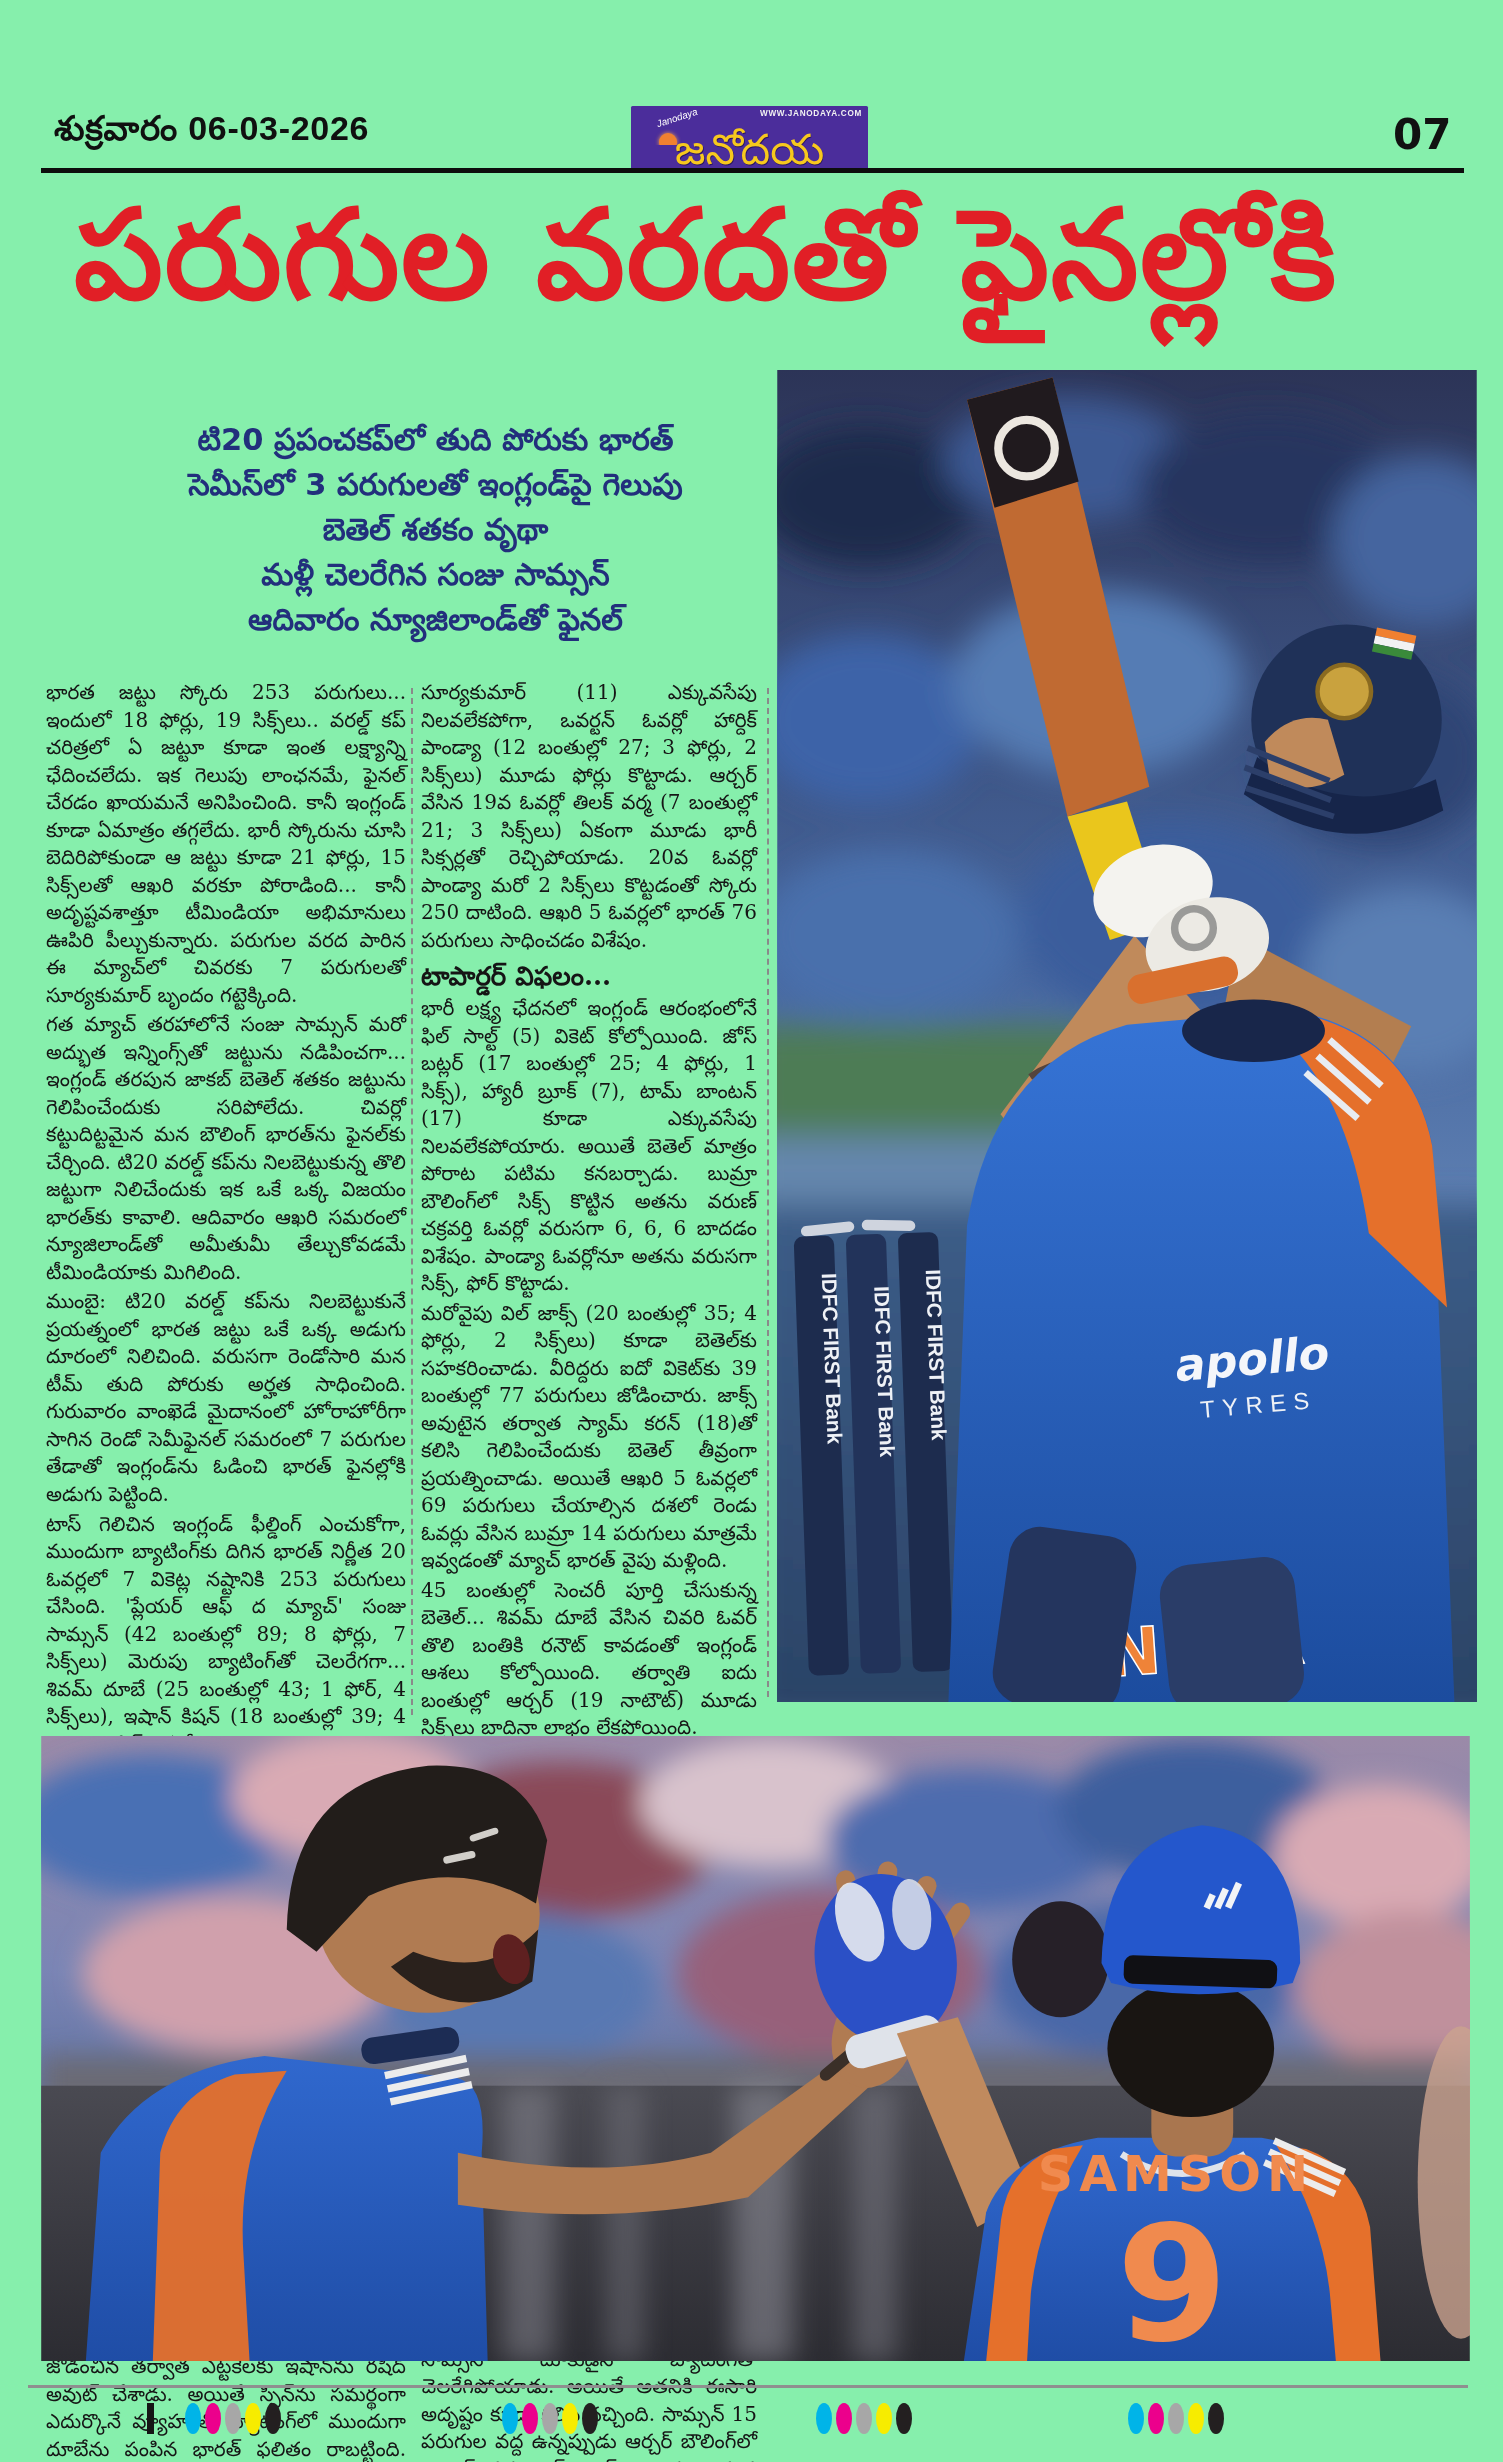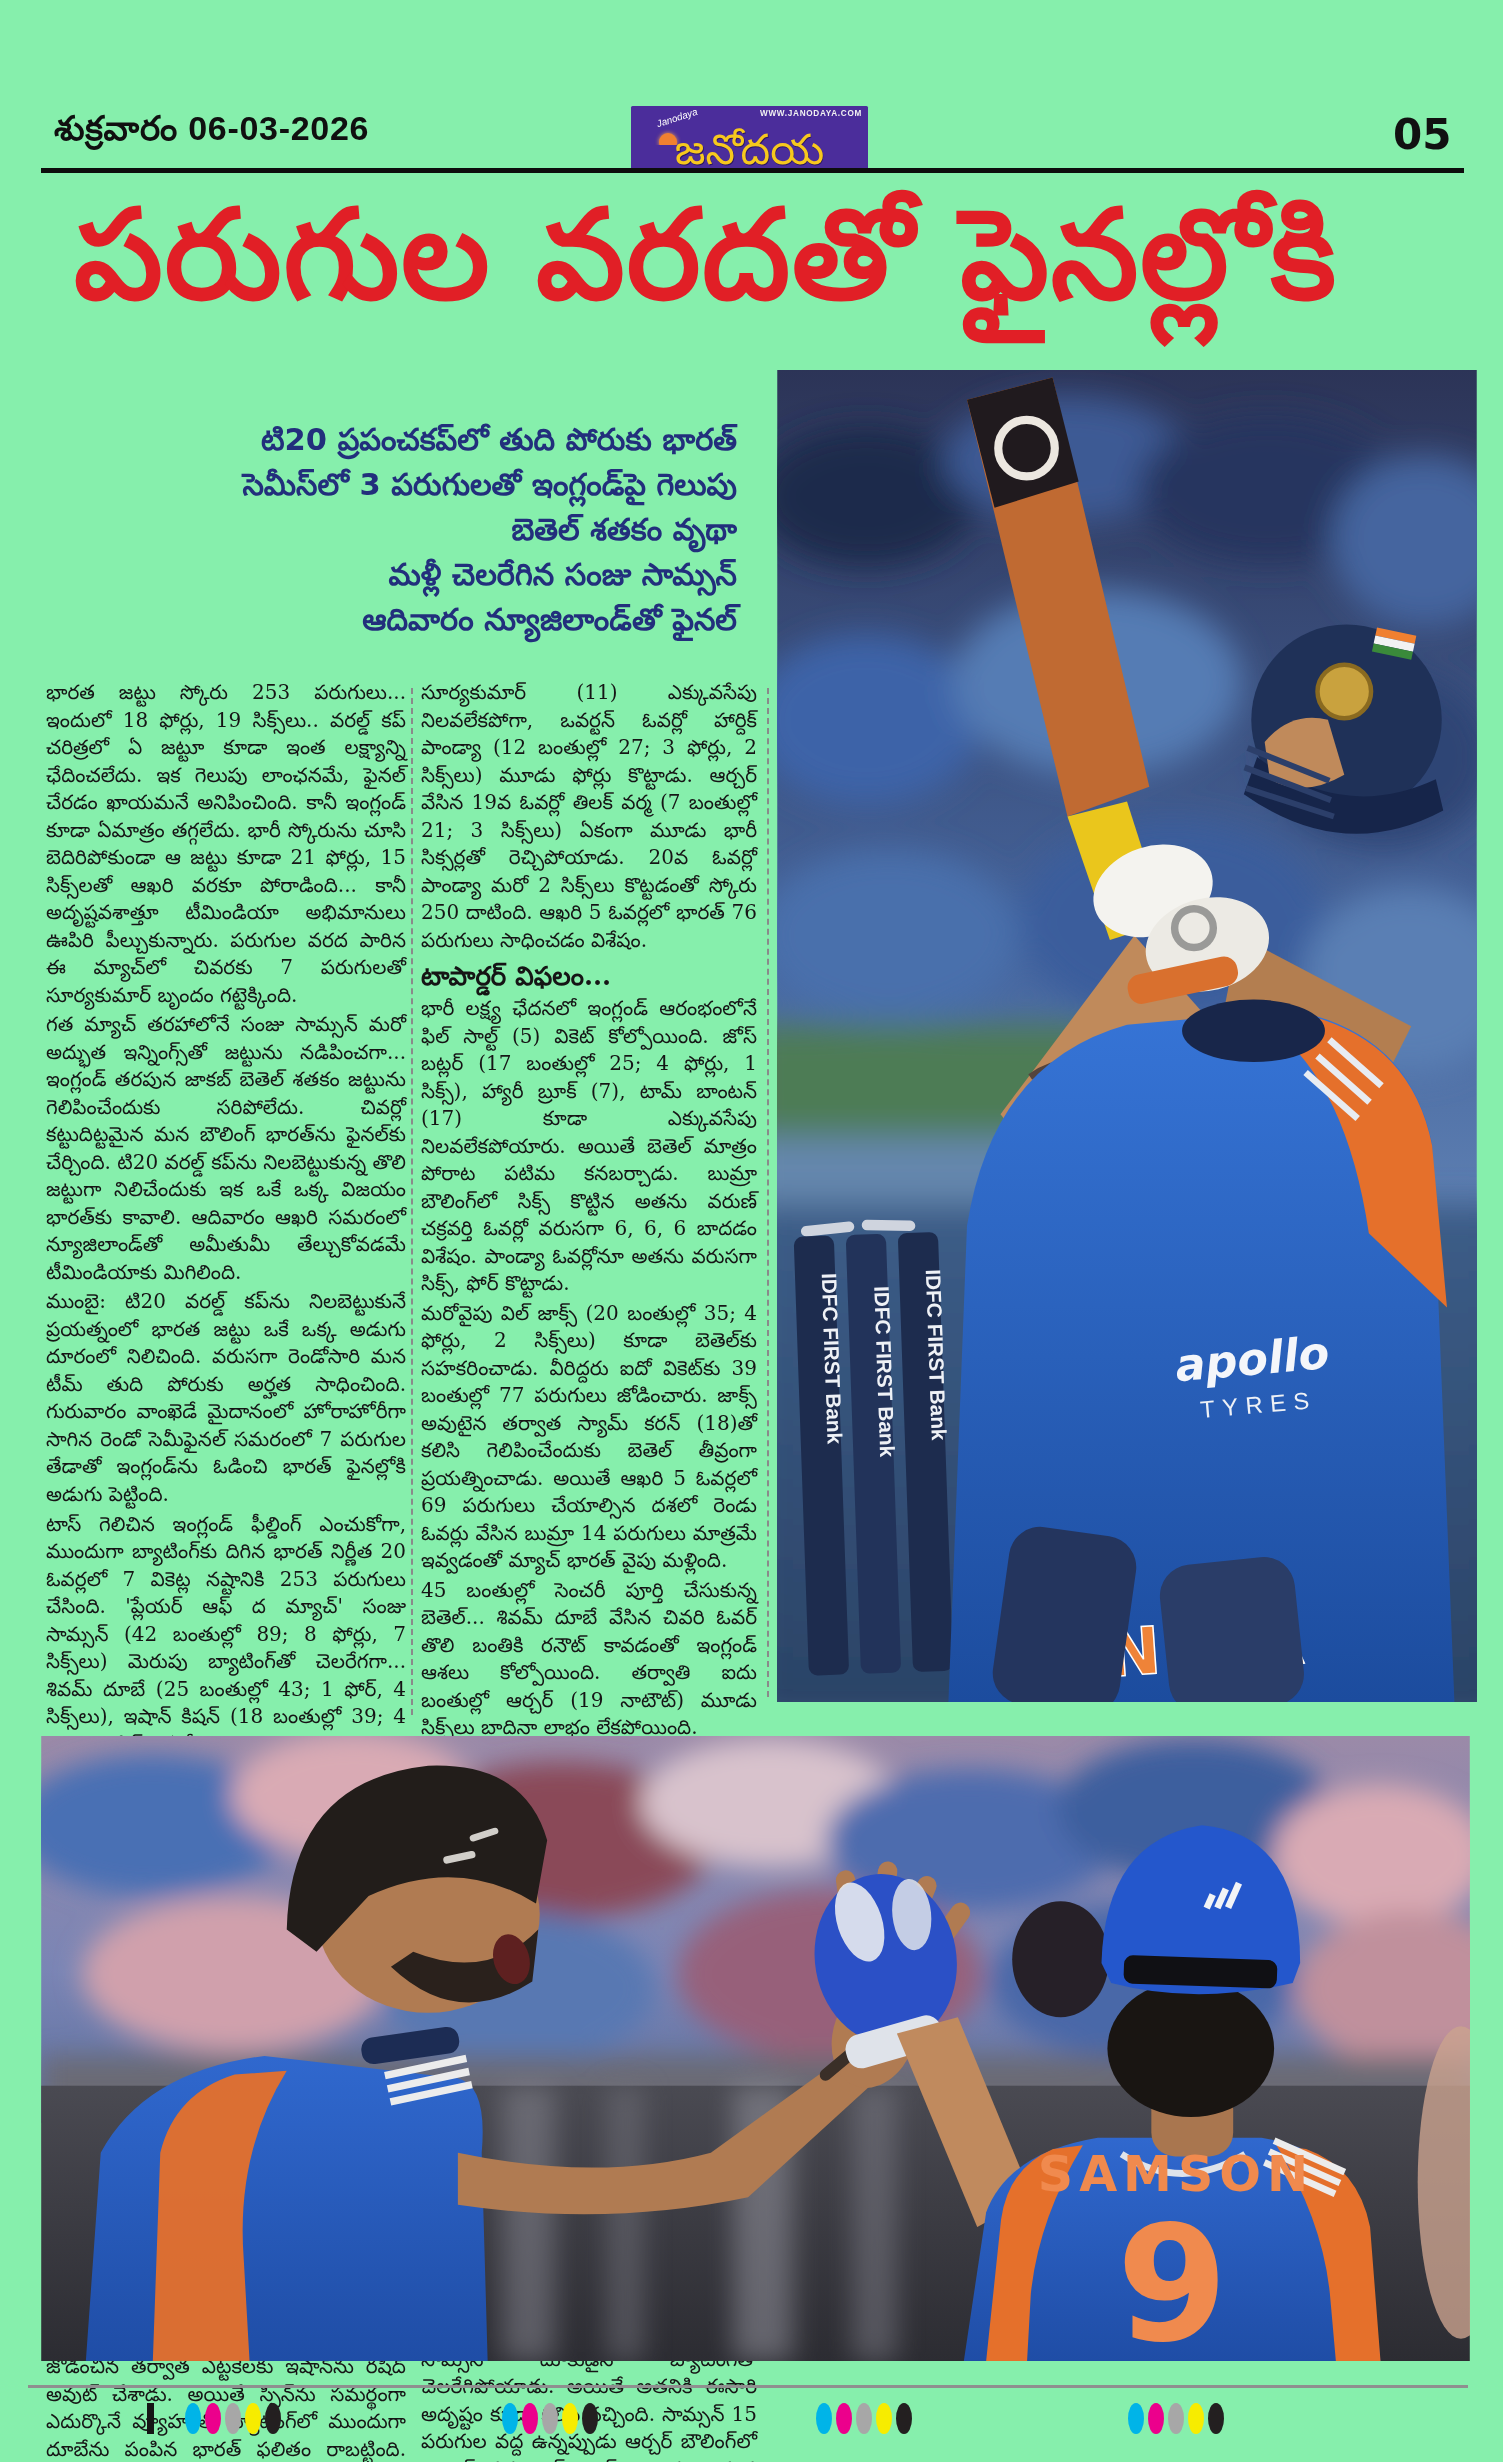--- a/index.html
+++ b/index.html
@@ -23,21 +23,21 @@
   .hdr-page-num{position:absolute;left:1393px;top:110px;font-size:42px;font-weight:bold;
                 color:#111;font-family:"DejaVu Sans", sans-serif;}
   .hdr-rule{position:absolute;left:41px;top:168px;width:1423px;height:4.5px;background:#0d0d0d;}
   
   .headline{position:absolute;left:74px;top:183px;width:1355px;font-size:125px;line-height:1.15;
             font-weight:bold;color:#e11f26;font-family:"DejaVu Sans", sans-serif;
             white-space:nowrap;letter-spacing:1.5px;}
   
   .deck{position:absolute;left:134px;top:417px;width:603px;text-align:center;
         color:#222f7c;font-weight:bold;font-family:"DejaVu Sans", sans-serif;}
-  .deck .line{font-size:30.5px;line-height:45px;text-align:right;}
+  .deck .line{font-size:30.5px;line-height:45px;}
   
   .col{position:absolute;top:679px;text-align:justify;font-family:"DejaVu Serif", serif;
        font-size:20px;line-height:27.5px;color:#151515;}
   .col1{left:46px;width:360px;}
   .col2{left:421px;width:336px;}
   .para{margin:0 0 2.2px 0;}
   .subhead{margin:9px 0 4.5px 0;font-weight:bold;font-size:26px;}
   .gap-para{margin-top:27px;}
   .col-divider{position:absolute;top:688px;height:1027px;width:0;
                border-left:2.2px dashed #8a8a8a;}
@@ -65,21 +65,21 @@
 
   <div class="masthead">
     <div class="masthead-url">WWW.JANODAYA.COM</div>
     <div class="masthead-brand">Janodaya</div>
     <div class="masthead-sun">
         <div class="disc"></div>
       </div>
     <div class="masthead-title">జనోదయ</div>
   </div>
 
-  <div class="hdr-page-num">05</div>
+  <div class="hdr-page-num">07</div>
   <div class="hdr-rule"></div>
 
   <div class="headline">పరుగుల వరదతో ఫైనల్లోకి</div>
 
   <div class="deck">
     <div class="line">టి20 ప్రపంచకప్‌లో తుది పోరుకు భారత్</div>
     <div class="line">సెమీస్‌లో 3 పరుగులతో ఇంగ్లండ్‌పై గెలుపు</div>
     <div class="line">బెతెల్ శతకం వృథా</div>
     <div class="line">మళ్లీ చెలరేగిన సంజు సామ్సన్</div>
     <div class="line">ఆదివారం న్యూజిలాండ్‌తో ఫైనల్</div>

